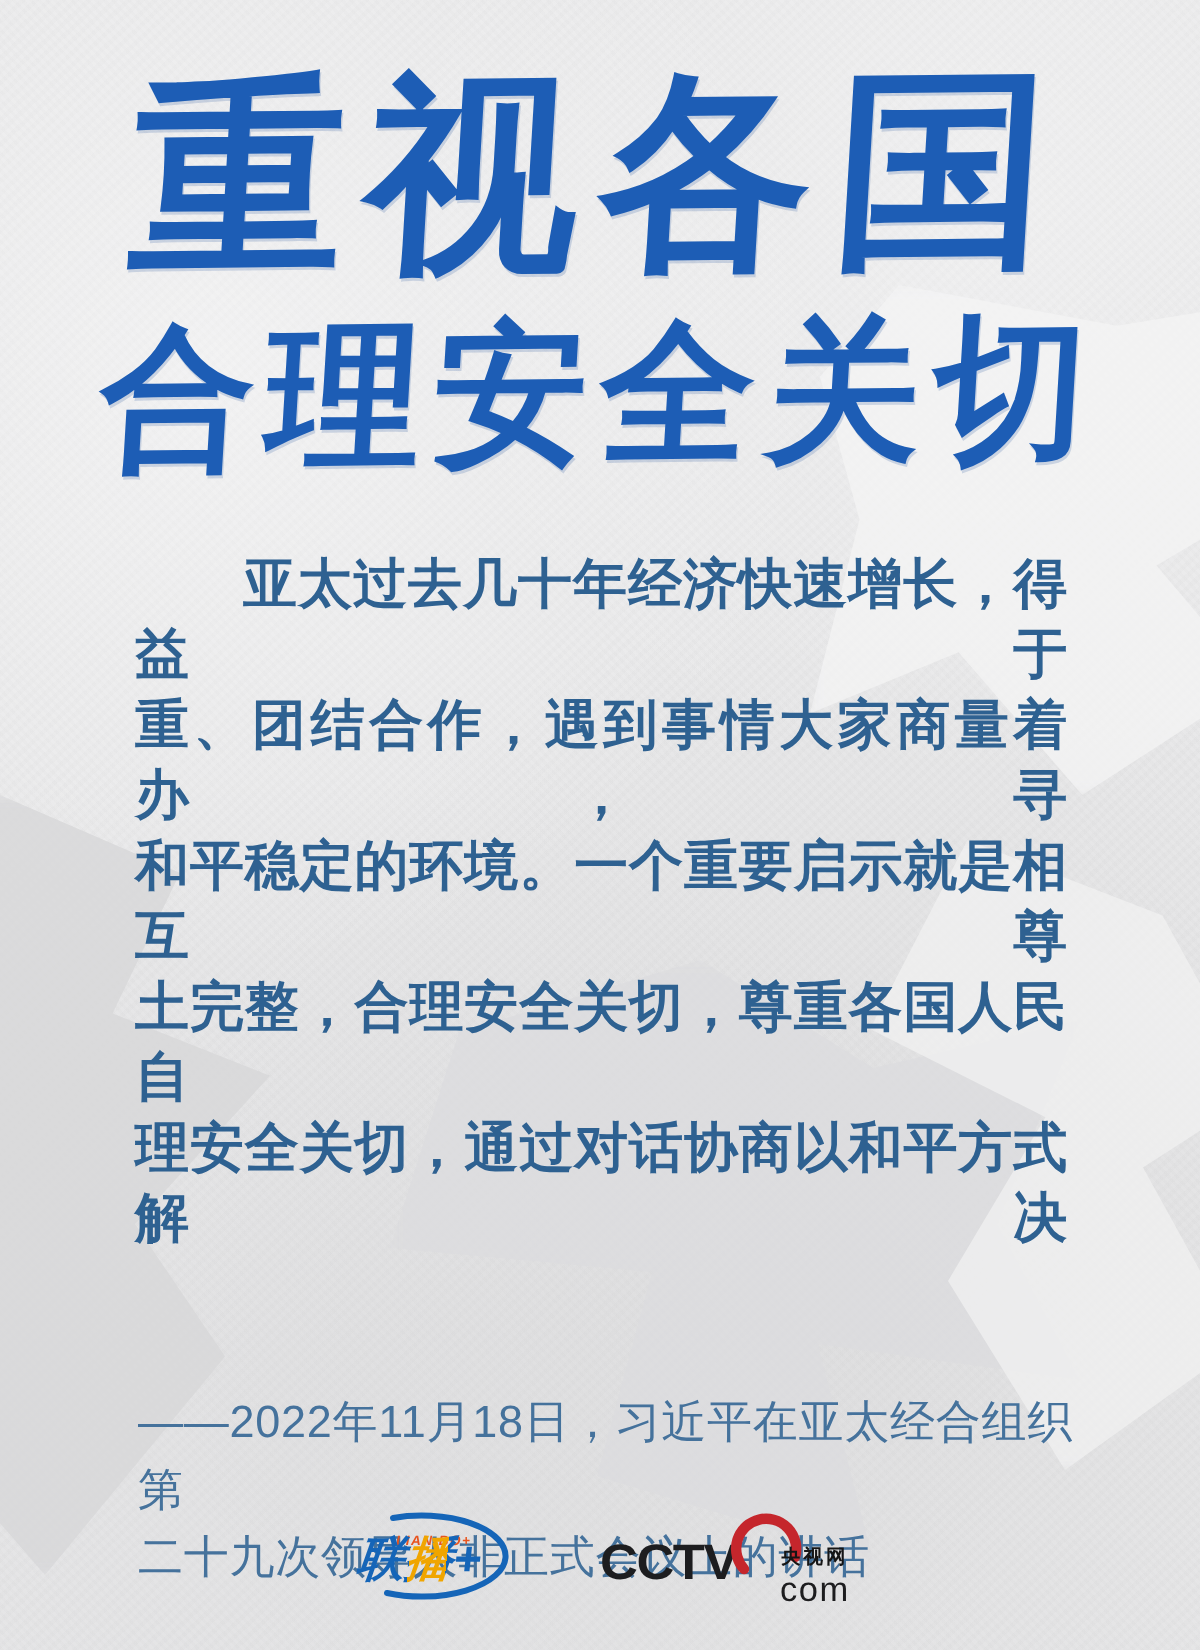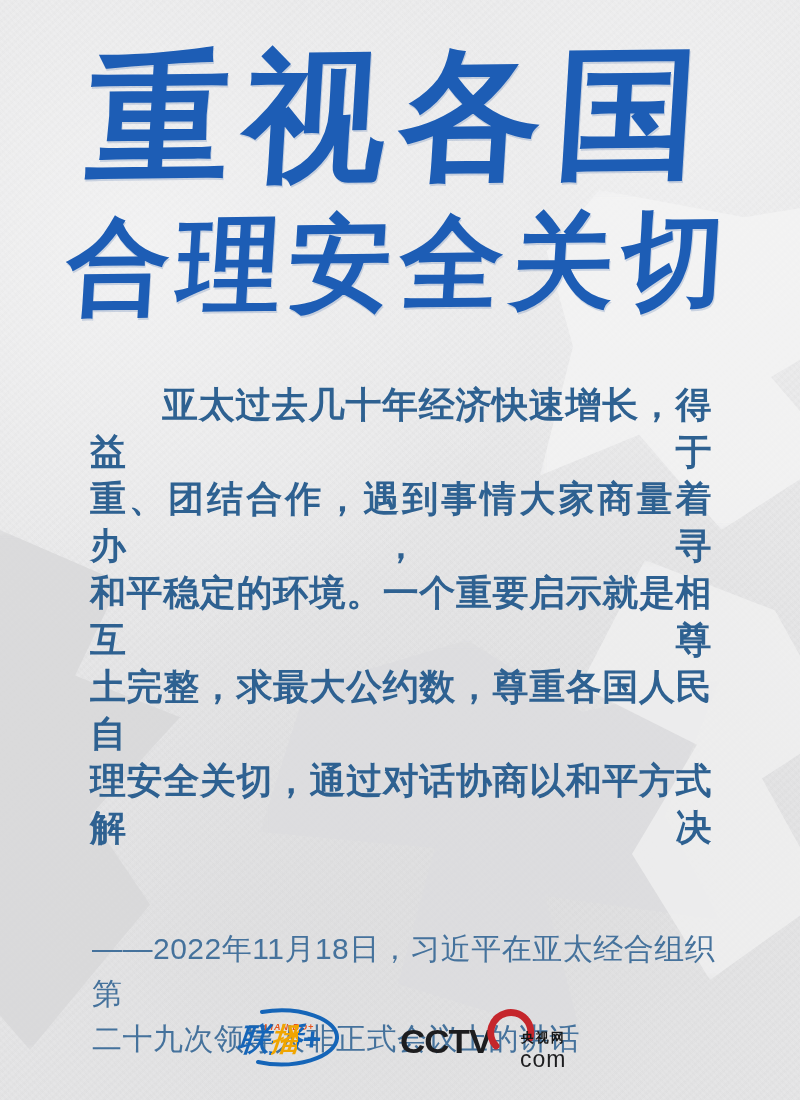--- a/index.html
+++ b/index.html
@@ -31,21 +31,21 @@
   .title-line{font-weight:900;transform:skewX(-4deg) rotate(-0.6deg);
               text-shadow:1px 2px 0 rgba(20,70,150,.18);}
   .title-line1{font-size:142px;line-height:158px;letter-spacing:14px;}
   .title-line2{font-size:103px;line-height:120px;letter-spacing:8px;margin-top:8px;}
 
   
   .body-text{position:absolute;left:90px;top:366px;width:622px;color:#2e6191;
              font-size:36px;line-height:47px;font-weight:600;}
   .body-line{text-align:justify;text-align-last:justify;text-justify:inter-ideograph;
              letter-spacing:.5px;}
-  .body-line.first{text-indent:2em;margin-top:16px;}
+  .body-line.first{text-indent:2em;}
 
   
   .attribution{position:absolute;left:92px;top:902px;width:628px;color:#45729c;
                font-family:"Liberation Sans","DejaVu Sans",sans-serif;
                font-size:30px;line-height:45px;font-weight:500;letter-spacing:.5px;margin-top:24px;}
 
   
   .logos{position:absolute;left:0;top:1006px;width:100%;display:flex;
          justify-content:center;align-items:center;gap:38px;}
   .lianbo{position:relative;width:134px;height:64px;
@@ -78,21 +78,21 @@
 
   <header class="title">
     <div class="title-line title-line1">重视各国</div>
     <div class="title-line title-line2">合理安全关切</div>
   </header>
 
   <main class="body-text">
     <div class="body-line first">亚太过去几十年经济快速增长，得益于</div>
     <div class="body-line">重、团结合作，遇到事情大家商量着办，寻</div>
     <div class="body-line">和平稳定的环境。一个重要启示就是相互尊</div>
-    <div class="body-line">土完整，求最大公约数，尊重各国人民自</div>
+    <div class="body-line">土完整，合理安全关切，尊重各国人民自</div>
     <div class="body-line">理安全关切，通过对话协商以和平方式解决</div>
 
   </main>
 
   <div class="attribution">
     <div>——2022年11月18日，习近平在亚太经合组织第</div>
     <div>二十九次领导人非正式会议上的讲话</div>
   </div>
 
   <footer class="logos">

